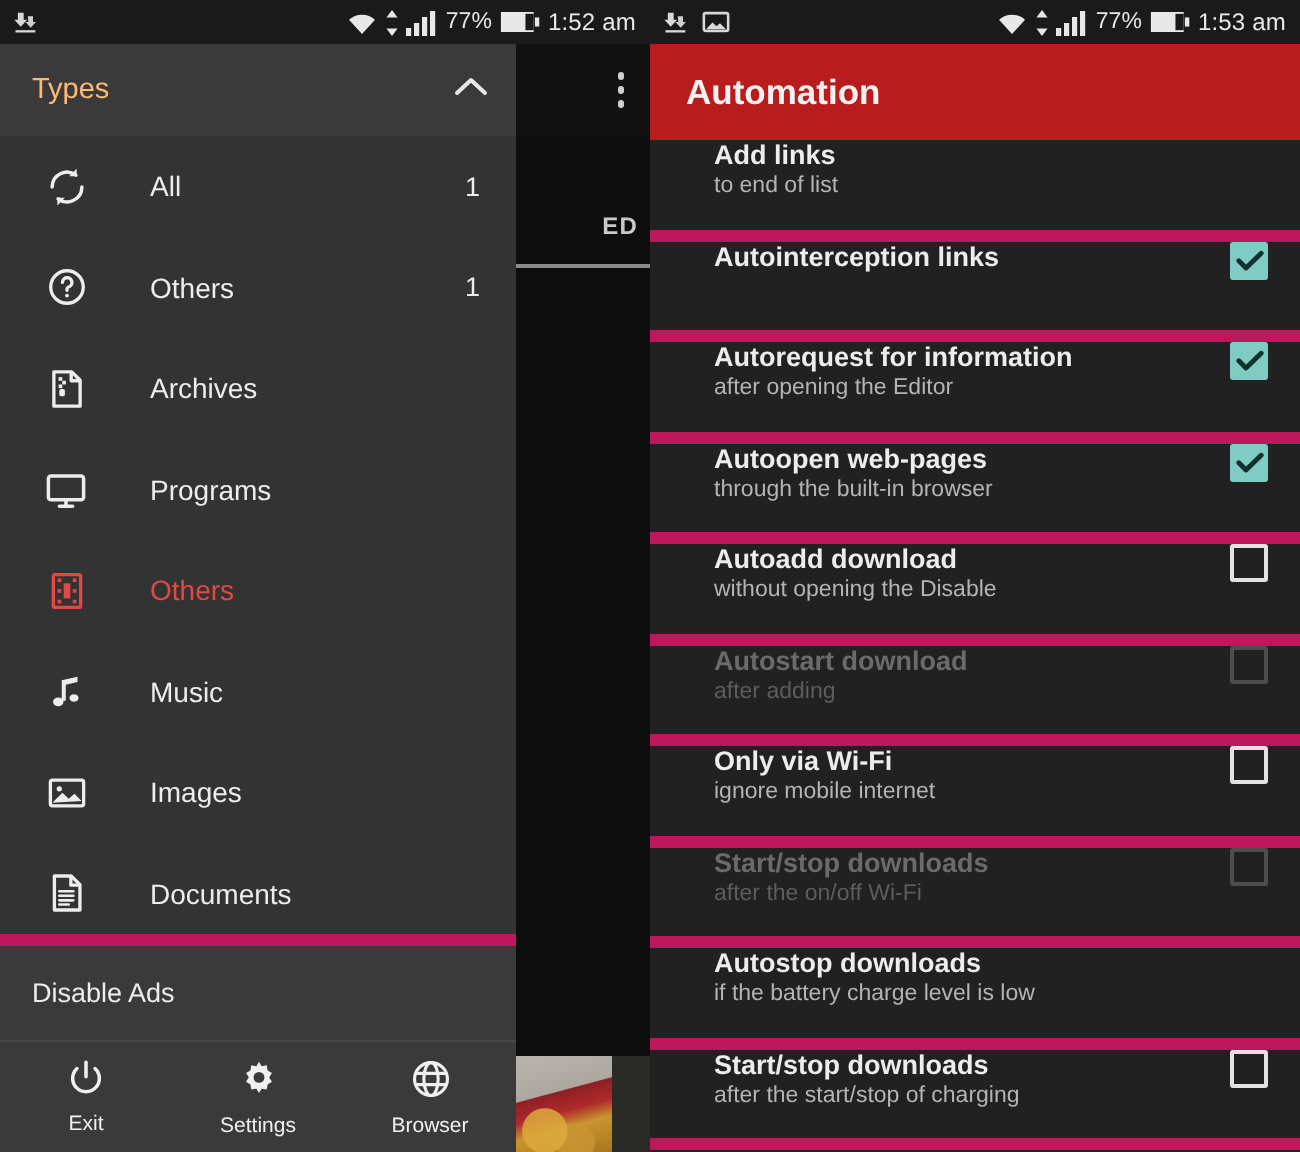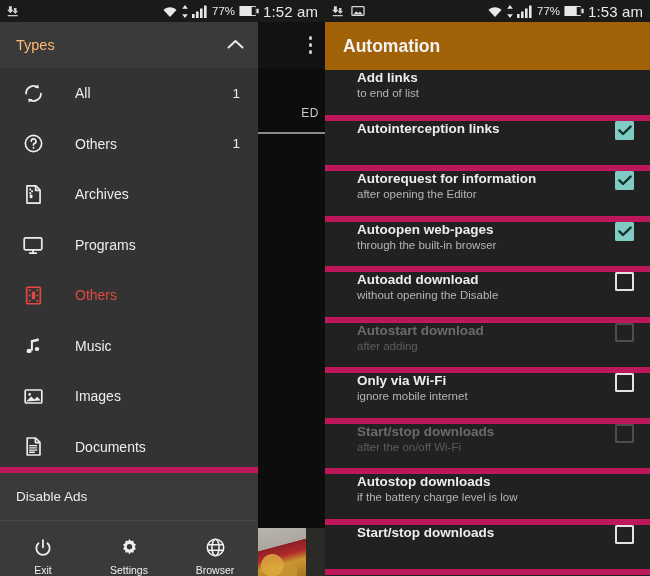--- a/index.html
+++ b/index.html
@@ -14,38 +14,38 @@
 
   
   .statusbar {
     height: 22px; background: #1a1a1a;
     display: flex; align-items: center;
     padding: 0 7px 0 6px; gap: 5px;
     position: relative; z-index: 50;
   }
   .sb-left { display: flex; align-items: center; gap: 6px; }
   .sb-right { margin-left: auto; display: flex; align-items: center; gap: 4px; }
-  .sb-time { color: #e8e8e8; font-size: 15px; letter-spacing: .1px; }
+  .sb-time { color: #e8e8e8; font-size: 12px; letter-spacing: .1px; }
   .sb-batt-text { color: #e8e8e8; font-size: 11.5px; }
   svg.sbi { display:block; }
 
   
   .l-bg { position: absolute; inset: 22px 0 0 0; background: #0d0d0d; }
   .l-bg-toolbar {
     position: absolute; top: 0; left: 0; right: 0; height: 46px;
     background: #121212;
   }
   .l-bg-dots { position: absolute; top: 14px; right: 13px; }
   .l-bg-dots i {
     display:block; width:3.5px; height:3.5px; border-radius:50%;
     background:#cfcfcf; margin-bottom:3.5px;
   }
   .l-bg-tabtext {
     position: absolute; top: 84px; right: 6px;
-    color: #c9c9c9; font-size: 12px; font-weight: normal; letter-spacing: .6px;
+    color: #c9c9c9; font-size: 12px; font-weight: bold; letter-spacing: .6px;
   }
   .l-bg-rule {
     position: absolute; top: 110px; left: 0; right: 0; height: 1.5px;
     background: #8a8a8a;
   }
   .l-bg-thumb {
     position: absolute; left: 258px; bottom: 0; width: 48px; height: 48px;
     background: linear-gradient(165deg,#b9b5ae 0%, #aca79f 38%, #8e1f23 39%,
                 #b02a2c 56%, #c9952f 70%, #a8761f 100%);
   }
@@ -79,32 +79,32 @@
   .drow.active .lbl { color: #e04a42; }
 
   .drawer-ads {
     flex: 0 0 auto; height: 53px; background: #3a3a3a;
     display: flex; align-items: center; padding-left: 16px;
     border-top: 6px solid #be185d;
   }
   .drawer-ads span { color: #ededed; font-size: 13.5px; }
   .drawer-bottom {
     flex: 0 0 auto; height: 56px; background: #3a3a3a;
-    display: flex; border-top: 1px solid #474747; align-items: flex-end;
+    display: flex; border-top: 1px solid #474747;
   }
   .bitem {
     flex: 1; display: flex; flex-direction: column;
     align-items: center; justify-content: center; gap: 4px;
   }
   .bitem span { color: #f0f0f0; font-size: 10.5px; }
 
   
   .r-root { position:absolute; inset:22px 0 0 0; background:#212121; }
   .r-head {
-    height: 48px; background: #a16207;
+    height: 48px; background: #b91c1c;
     display: flex; align-items: center; padding-left: 18px;
   }
   .r-head h1 { color: #f2f2f2; font-size: 17.5px; font-weight: bold; }
   .r-list { }
   .rrow {
     height: 50.5px; display: flex; align-items: flex-start;
     padding: 0 16px 0 32px; border-bottom: 6px solid #be185d;
   }
   .rrow .txt { display: flex; flex-direction: column; gap: 2px; }
   .rrow .t1 { color: #ededed; font-size: 13.5px; font-weight: bold; }
@@ -476,20 +476,21 @@
           <div class="txt">
             <span class="t1">Autostop downloads</span>
             <span class="t2">if the battery charge level is low</span>
           </div>
           <div class="cbox hidden"></div>
         </div>
 
         <div class="rrow">
           <div class="txt">
             <span class="t1">Start/stop downloads</span>
+            <span class="t2">after the start/stop of charging</span>
           </div>
           <div class="cbox"></div>
         </div>
 
       </div>
     </div>
   </div>
 
 </div>
 

